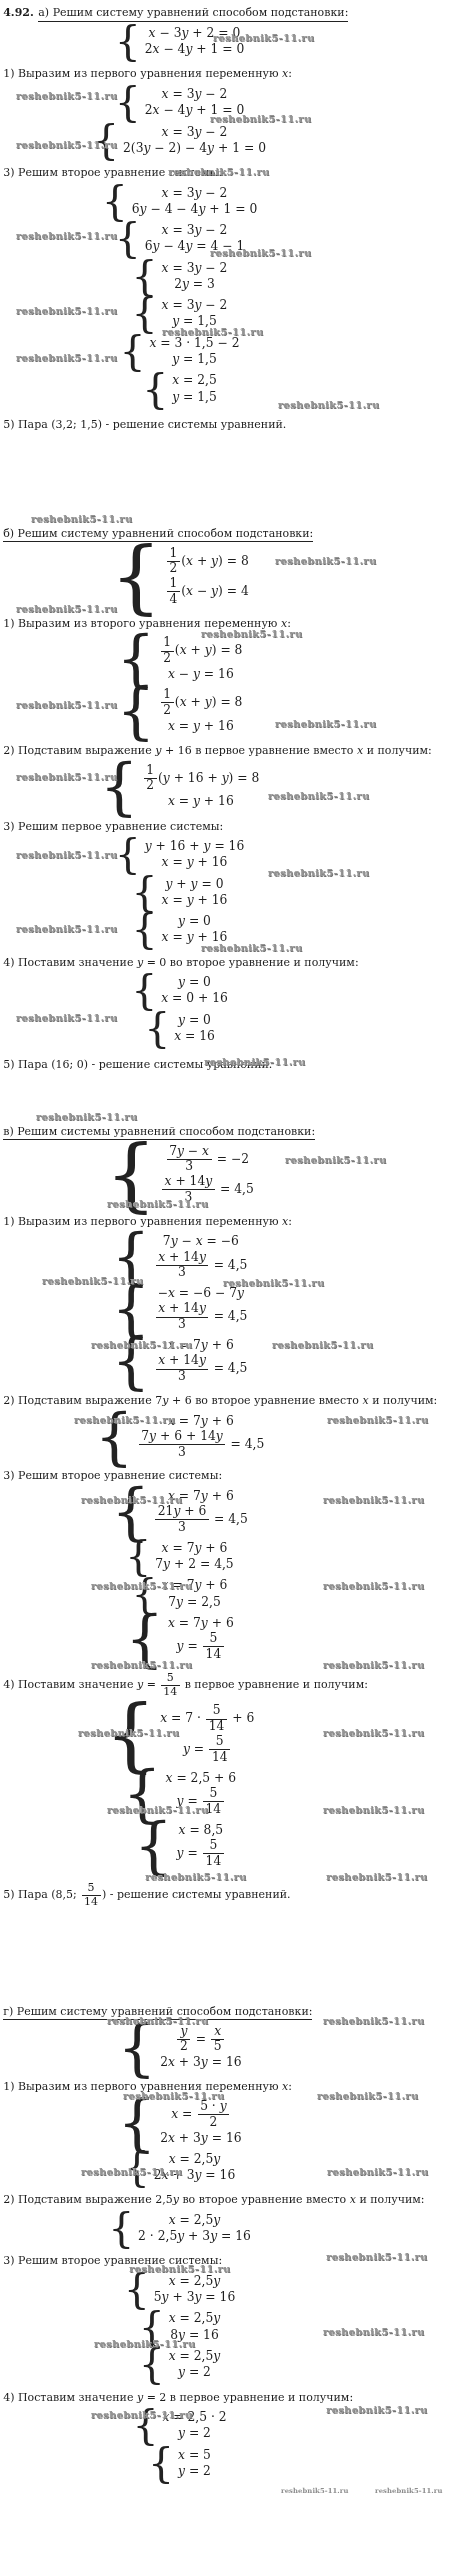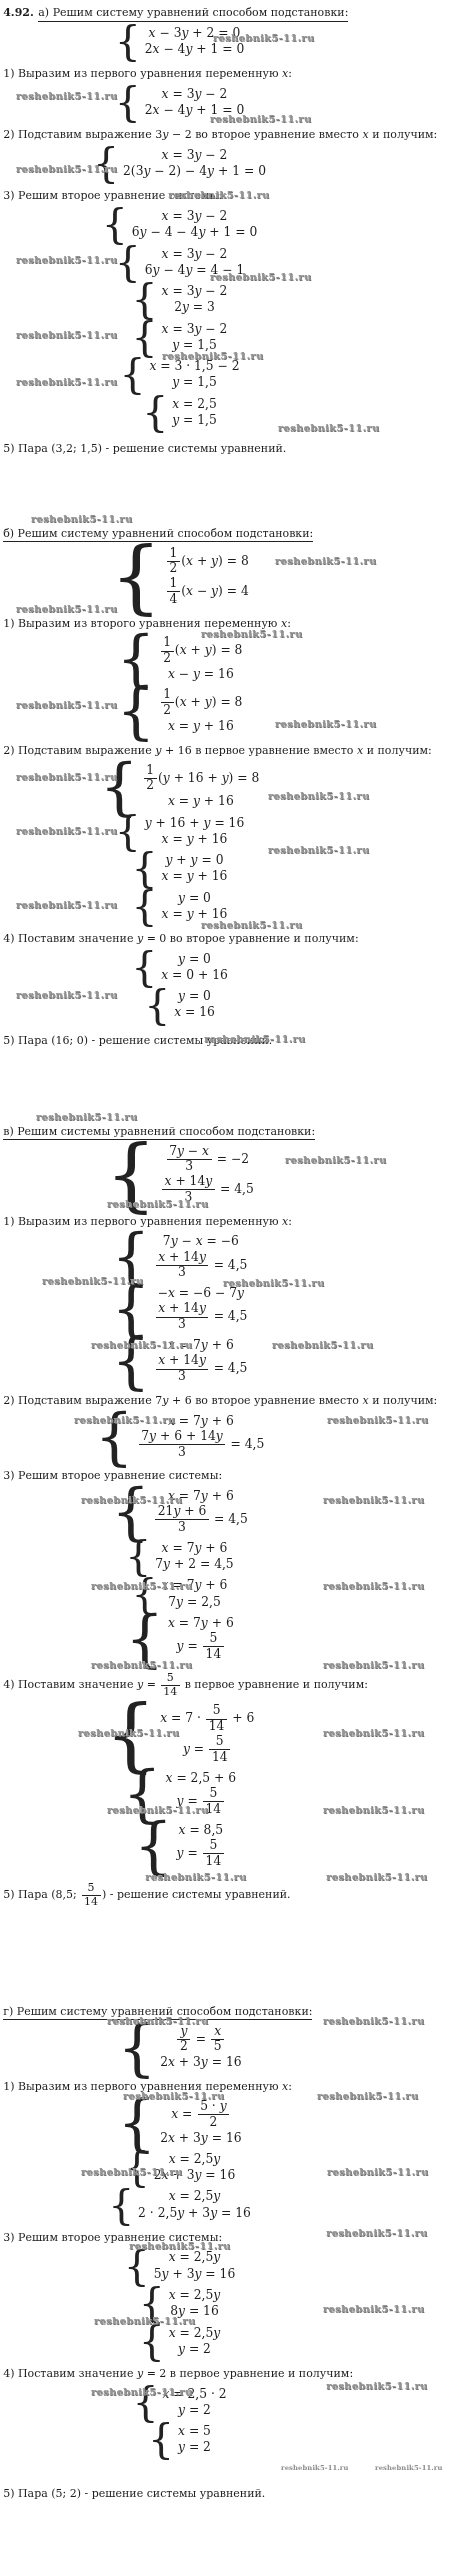--- a/index.html
+++ b/index.html
@@ -73,21 +73,20 @@
         <div class="sys-inner">
           <span class="brace" style="font-size: 41px;">{</span>
           <div class="lines">
             <div class="eq-line"><i>x</i> = 3<i>y</i> − 2</div>
             <div class="eq-line">2<i>x</i> − 4<i>y</i> + 1 = 0</div>
           </div>
         </div>
         <span class="wm" style="left: 16px; top: 3.9px;">reshebnik5-11.ru</span>
         <span class="wm" style="left: 210px; top: 27px;">reshebnik5-11.ru</span>
       </div>
-      <div class="step">2) Подставим выражение 3<i>y</i> − 2 во второе уравнение вместо <i>x</i> и получим:</div>
       <div class="system">
         <div class="sys-inner">
           <span class="brace" style="font-size: 41px;">{</span>
           <div class="lines">
             <div class="eq-line"><i>x</i> = 3<i>y</i> − 2</div>
             <div class="eq-line">2(3<i>y</i> − 2) − 4<i>y</i> + 1 = 0</div>
           </div>
         </div>
         <span class="wm" style="left: 16px; top: 15.5px;">reshebnik5-11.ru</span>
       </div>
@@ -197,20 +196,21 @@
         <div class="sys-inner">
           <span class="brace" style="font-size: 61px;">{</span>
           <div class="lines">
             <div class="eq-line"><span class="frac"><span class="num">1</span><span class="den">2</span></span><span class="eq-part">(<i>y</i> + 16 + <i>y</i>) = 8</span></div>
             <div class="eq-line"><i>x</i> = <i>y</i> + 16</div>
           </div>
         </div>
         <span class="wm" style="left: 16px; top: 7.8px;">reshebnik5-11.ru</span>
         <span class="wm" style="left: 268px; top: 27px;">reshebnik5-11.ru</span>
       </div>
+      <div class="step">3) Решим первое уравнение системы:</div>
       <div class="system">
         <div class="sys-inner">
           <span class="brace" style="font-size: 41px;">{</span>
           <div class="lines">
             <div class="eq-line"><i>y</i> + 16 + <i>y</i> = 16</div>
             <div class="eq-line"><i>x</i> = <i>y</i> + 16</div>
           </div>
         </div>
         <span class="wm" style="left: 16px; top: 10.4px;">reshebnik5-11.ru</span>
         <span class="wm" style="left: 268px; top: 28.5px;">reshebnik5-11.ru</span>
@@ -423,20 +423,21 @@
         <div class="sys-inner">
           <span class="brace" style="font-size: 41px;">{</span>
           <div class="lines">
             <div class="eq-line"><i>x</i> = 2,5<i>y</i></div>
             <div class="eq-line">2<i>x</i> + 3<i>y</i> = 16</div>
           </div>
         </div>
         <span class="wm" style="left: 81px; top: 14.2px;">reshebnik5-11.ru</span>
         <span class="wm" style="left: 327px; top: 14.2px;">reshebnik5-11.ru</span>
       </div>
+      <div class="step">2) Подставим выражение 2,5<i>y</i> во второе уравнение вместо <i>x</i> и получим:</div>
       <div class="system">
         <div class="sys-inner">
           <span class="brace" style="font-size: 41px;">{</span>
           <div class="lines">
             <div class="eq-line"><i>x</i> = 2,5<i>y</i></div>
             <div class="eq-line">2 · 2,5<i>y</i> + 3<i>y</i> = 16</div>
           </div>
         </div>
       </div>
       <div class="step">3) Решим второе уравнение системы:<span class="wm" style="left: 323px; top: -3.9px;">reshebnik5-11.ru</span><span class="wm" style="left: 126px; top: 9px;">reshebnik5-11.ru</span></div>
@@ -486,16 +487,15 @@
           <div class="lines">
             <div class="eq-line"><i>x</i> = 5</div>
             <div class="eq-line"><i>y</i> = 2</div>
           </div>
         </div>
       </div>
       <div class="wmline">
         <span class="wm small" style="left: 281px; top: 2.6px;">reshebnik5-11.ru</span>
         <span class="wm small" style="left: 375px; top: 2.6px;">reshebnik5-11.ru</span>
       </div>
-      <div class="result">5) Пара (5; 2) - решение системы уравнений.</div>
     </div>
   </div>
 
 
 </body></html>

